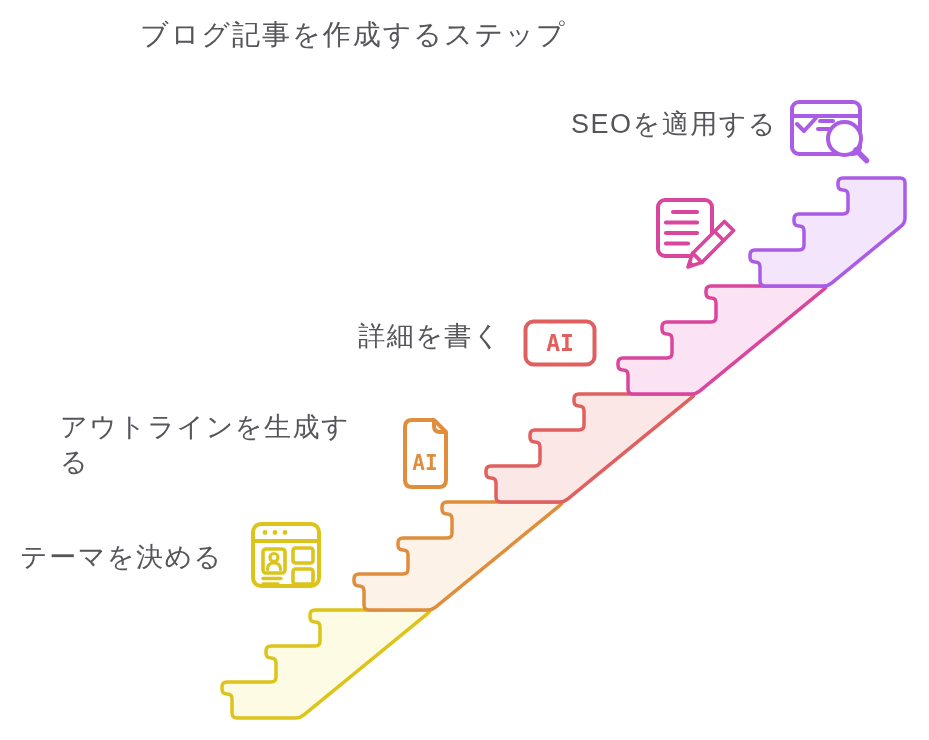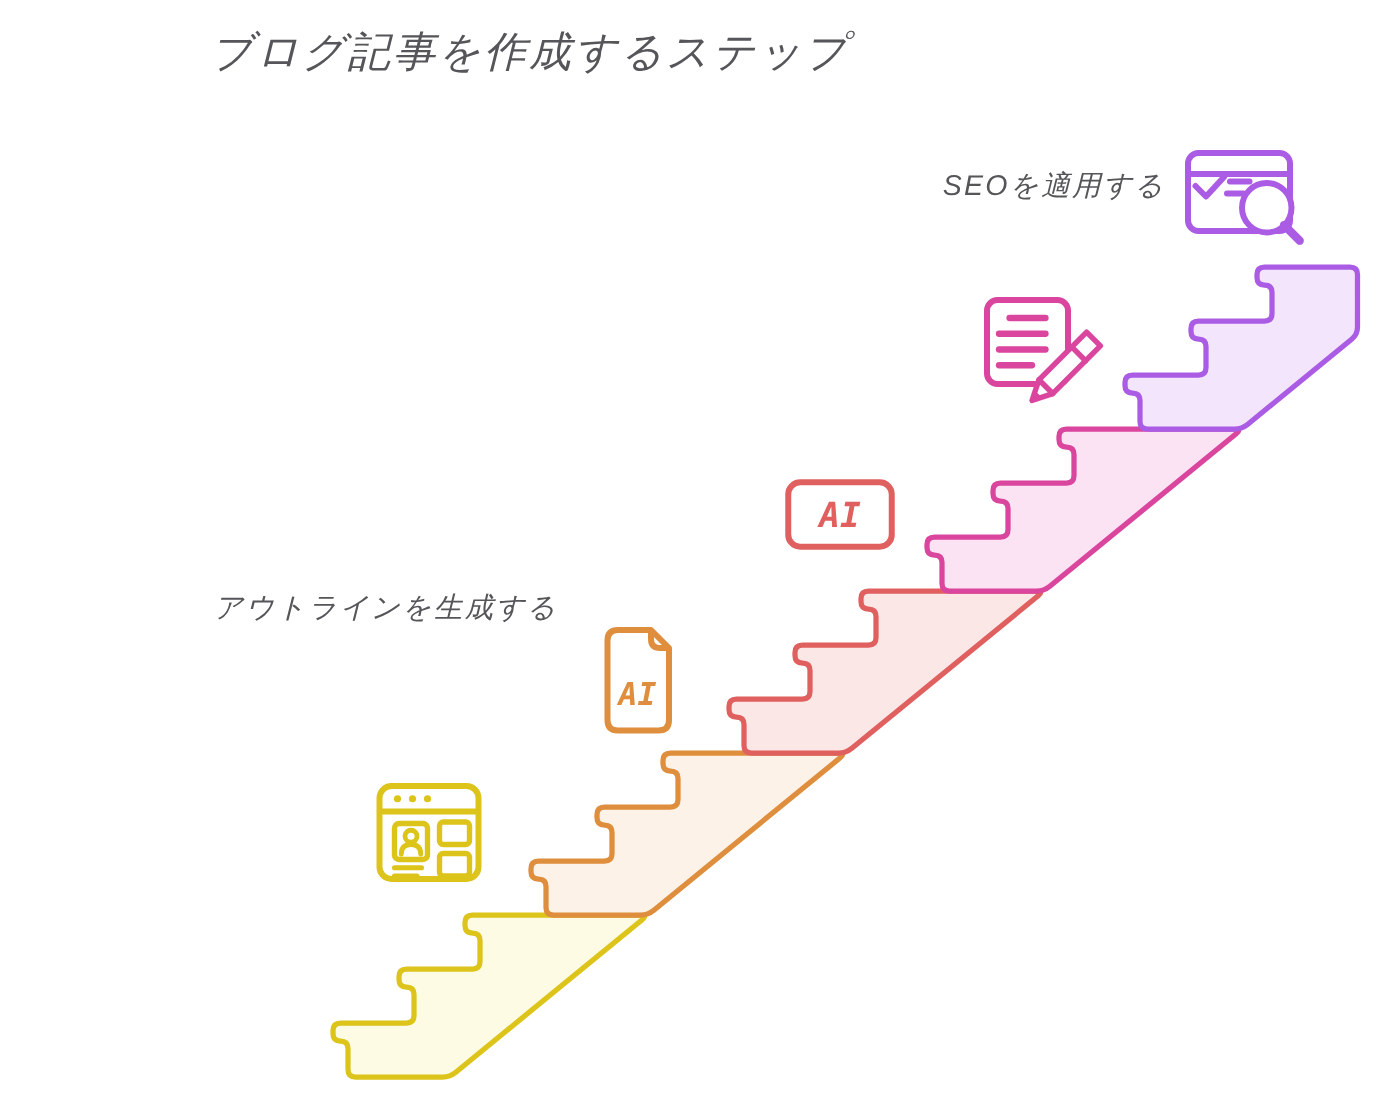--- a/index.html
+++ b/index.html
@@ -16,56 +16,57 @@
     position: absolute;
     left: 140px;
     top: 16px;
     font-size: 28px;
     font-weight: 500;
     letter-spacing: 2px;
     color: #55555a;
   }
   .step-label {
     position: absolute;
-    font-size: 19px;
+    font-size: 27px;
     font-weight: 400;
     letter-spacing: 1.5px;
     color: #55555a;
     line-height: 35px;
     white-space: nowrap;
   }
   .step-label.wrap { white-space: normal; }
   .lbl-theme   { left: 20px;  top: 540px; }
-  .lbl-outline { right: 557px; top: 388px; width: 312px; text-align: right; }
+  .lbl-outline { right: 557px; top: 410px; width: 312px; }
   .lbl-details { right: 427px; top: 319px; }
   .lbl-content { right: 297px; top: 208px; }
   .lbl-seo     { right: 152px; top: 107px; }
   .icon { position: absolute; text-align: center; }
   .icon svg { display: block; }
   #stairs-svg { position: absolute; left: 0; top: 0; }
   .ai-badge-text {
     font-family: "DejaVu Sans Mono", monospace;
     font-weight: bold;
   }
 </style>
 </head>
 <body>
 
-<div class="canvas" style="color: rgb(85, 85, 90); background: rgb(255, 255, 255); font-style: italic;">
+<div class="canvas" style="color: rgb(85, 85, 90); background: rgb(255, 255, 255);">
 
   <svg id="stairs-svg" width="929" height="740" viewBox="0 0 929 740">
       <path d="M237.0,718.0Q232.0,718.0 232.0,713.0L232.0,699.0Q232.0,694.0 227.0,694.0L227.0,694.0Q222.0,694.0 222.0,689.0L222.0,687.0Q222.0,682.0 227.0,682.0L271.0,682.0Q276.0,682.0 276.0,677.0L276.0,663.0Q276.0,658.0 271.0,658.0L271.0,658.0Q266.0,658.0 266.0,653.0L266.0,651.0Q266.0,646.0 271.0,646.0L315.0,646.0Q320.0,646.0 320.0,641.0L320.0,627.0Q320.0,622.0 315.0,622.0L315.0,622.0Q310.0,622.0 310.0,617.0L310.0,615.0Q310.0,610.0 315.0,610.0L427.0,610.0Q432.0,610.0 428.1,613.2L303.9,714.8Q300.0,718.0 295.0,718.0Z" fill="#fdfbe3" stroke="#dcc41a" stroke-width="3.5" stroke-linejoin="round"></path>
       <path d="M369.0,610.0Q364.0,610.0 364.0,605.0L364.0,591.0Q364.0,586.0 359.0,586.0L359.0,586.0Q354.0,586.0 354.0,581.0L354.0,579.0Q354.0,574.0 359.0,574.0L403.0,574.0Q408.0,574.0 408.0,569.0L408.0,555.0Q408.0,550.0 403.0,550.0L403.0,550.0Q398.0,550.0 398.0,545.0L398.0,543.0Q398.0,538.0 403.0,538.0L447.0,538.0Q452.0,538.0 452.0,533.0L452.0,519.0Q452.0,514.0 447.0,514.0L447.0,514.0Q442.0,514.0 442.0,509.0L442.0,507.0Q442.0,502.0 447.0,502.0L559.0,502.0Q564.0,502.0 560.1,505.2L435.9,606.8Q432.0,610.0 427.0,610.0Z" fill="#fdf2e7" stroke="#de8e3c" stroke-width="3.5" stroke-linejoin="round"></path>
       <path d="M501.0,502.0Q496.0,502.0 496.0,497.0L496.0,483.0Q496.0,478.0 491.0,478.0L491.0,478.0Q486.0,478.0 486.0,473.0L486.0,471.0Q486.0,466.0 491.0,466.0L535.0,466.0Q540.0,466.0 540.0,461.0L540.0,447.0Q540.0,442.0 535.0,442.0L535.0,442.0Q530.0,442.0 530.0,437.0L530.0,435.0Q530.0,430.0 535.0,430.0L579.0,430.0Q584.0,430.0 584.0,425.0L584.0,411.0Q584.0,406.0 579.0,406.0L579.0,406.0Q574.0,406.0 574.0,401.0L574.0,399.0Q574.0,394.0 579.0,394.0L691.0,394.0Q696.0,394.0 692.1,397.2L567.9,498.8Q564.0,502.0 559.0,502.0Z" fill="#fce7e7" stroke="#e06060" stroke-width="3.5" stroke-linejoin="round"></path>
       <path d="M633.0,394.0Q628.0,394.0 628.0,389.0L628.0,375.0Q628.0,370.0 623.0,370.0L623.0,370.0Q618.0,370.0 618.0,365.0L618.0,363.0Q618.0,358.0 623.0,358.0L667.0,358.0Q672.0,358.0 672.0,353.0L672.0,339.0Q672.0,334.0 667.0,334.0L667.0,334.0Q662.0,334.0 662.0,329.0L662.0,327.0Q662.0,322.0 667.0,322.0L711.0,322.0Q716.0,322.0 716.0,317.0L716.0,303.0Q716.0,298.0 711.0,298.0L711.0,298.0Q706.0,298.0 706.0,293.0L706.0,291.0Q706.0,286.0 711.0,286.0L823.0,286.0Q828.0,286.0 824.1,289.2L699.9,390.8Q696.0,394.0 691.0,394.0Z" fill="#fbe3f3" stroke="#da459e" stroke-width="3.5" stroke-linejoin="round"></path>
       <path d="M765.0,286.0Q760.0,286.0 760.0,281.0L760.0,267.0Q760.0,262.0 755.0,262.0L755.0,262.0Q750.0,262.0 750.0,257.0L750.0,255.0Q750.0,250.0 755.0,250.0L799.0,250.0Q804.0,250.0 804.0,245.0L804.0,231.0Q804.0,226.0 799.0,226.0L799.0,226.0Q794.0,226.0 794.0,221.0L794.0,219.0Q794.0,214.0 799.0,214.0L843.0,214.0Q848.0,214.0 848.0,209.0L848.0,195.0Q848.0,190.0 843.0,190.0L843.0,190.0Q838.0,190.0 838.0,185.0L838.0,183.0Q838.0,178.0 843.0,178.0L900.0,178.0Q905.0,178.0 905.0,183.0L905.0,218.0Q905.0,223.0 901.1,226.2L831.9,282.8Q828.0,286.0 823.0,286.0Z" fill="#f3e5fc" stroke="#ab5ce4" stroke-width="3.5" stroke-linejoin="round"></path>
     </svg>
 
   <div class="page-title">ブログ記事を作成するステップ</div>
 
+  <div class="step-label lbl-theme">テーマを決める</div>
   <div class="icon" style="left: 248px; top: 517px; --c: #dcc41a; --f: #fdfbe3;">
     <svg width="76" height="76" viewBox="0 0 76 76" fill="none">
       <rect x="5" y="7" width="66" height="62" rx="8" stroke="var(--c)" stroke-width="4"></rect>
       <line x1="5" y1="24" x2="71" y2="24" stroke="var(--c)" stroke-width="4"></line>
       <circle cx="17" cy="15.5" r="2.4" fill="var(--c)"></circle>
       <circle cx="27" cy="15.5" r="2.4" fill="var(--c)"></circle>
       <circle cx="37" cy="15.5" r="2.4" fill="var(--c)"></circle>
       <rect x="15" y="32" width="22" height="24" rx="3" stroke="var(--c)" stroke-width="3.6"></rect>
       <circle cx="26" cy="40.5" r="4" stroke="var(--c)" stroke-width="3.2"></circle>
       <path d="M19.5 52.5 Q19.5 46 26 46 Q32.5 46 32.5 52.5" stroke="var(--c)" stroke-width="3.2" stroke-linecap="round"></path>
@@ -78,20 +79,21 @@
 
   <div class="step-label lbl-outline wrap">アウトラインを生成する</div>
   <div class="icon" style="left: 396px; top: 416px; --c: #de8e3c; --f: #fdf2e7;">
     <svg width="58" height="76" viewBox="0 0 58 76" fill="none">
       <path d="M38 4 H16 Q9 4 9 11 V64 Q9 71 16 71 H43 Q50 71 50 64 V16 L38 4 Z" stroke="var(--c)" stroke-width="4" stroke-linejoin="round"></path>
       <path d="M38 4 V10 Q38 16 44 16 H50" stroke="var(--c)" stroke-width="4" stroke-linejoin="round"></path>
       <text class="ai-badge-text" x="29" y="54" font-size="21" text-anchor="middle" fill="var(--c)">AI</text>
     </svg>
   </div>
 
+  <div class="step-label lbl-details">詳細を書く</div>
   <div class="icon" style="left: 522px; top: 318px; --c: #e06060; --f: #fce7e7;">
     <svg width="76" height="50" viewBox="0 0 76 50" fill="none">
       <rect x="3.5" y="3.5" width="69" height="43" rx="8" stroke="var(--c)" stroke-width="4"></rect>
       <text class="ai-badge-text" x="38" y="33" font-size="23" text-anchor="middle" fill="var(--c)">AI</text>
     </svg>
   </div>
 
   <div class="icon" style="left: 650px; top: 196px; --c: #da459e; --f: #fbe3f3;">
     <svg width="88" height="78" viewBox="0 0 88 78" fill="none">
       <rect x="8" y="4" width="54" height="56" rx="7" stroke="var(--c)" stroke-width="4"></rect>

